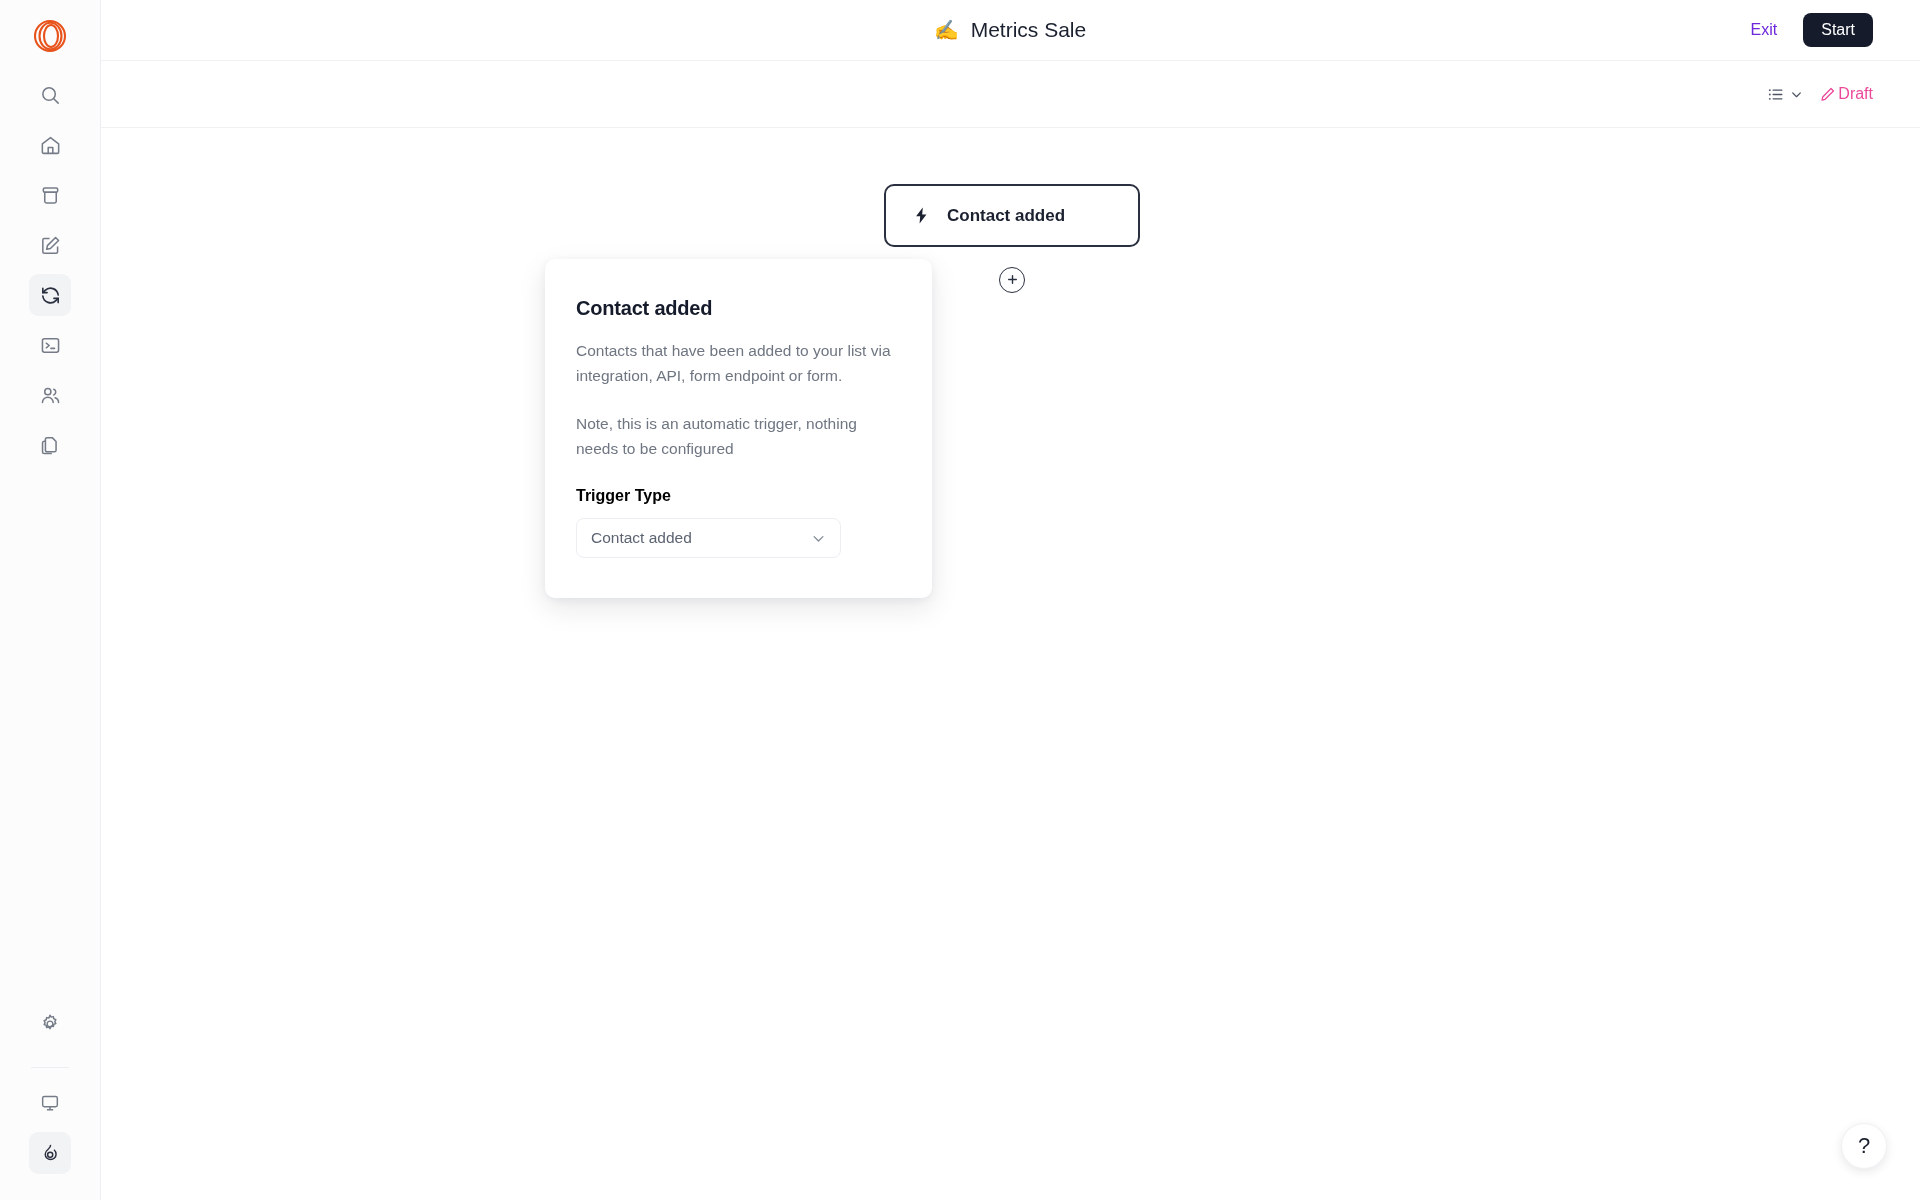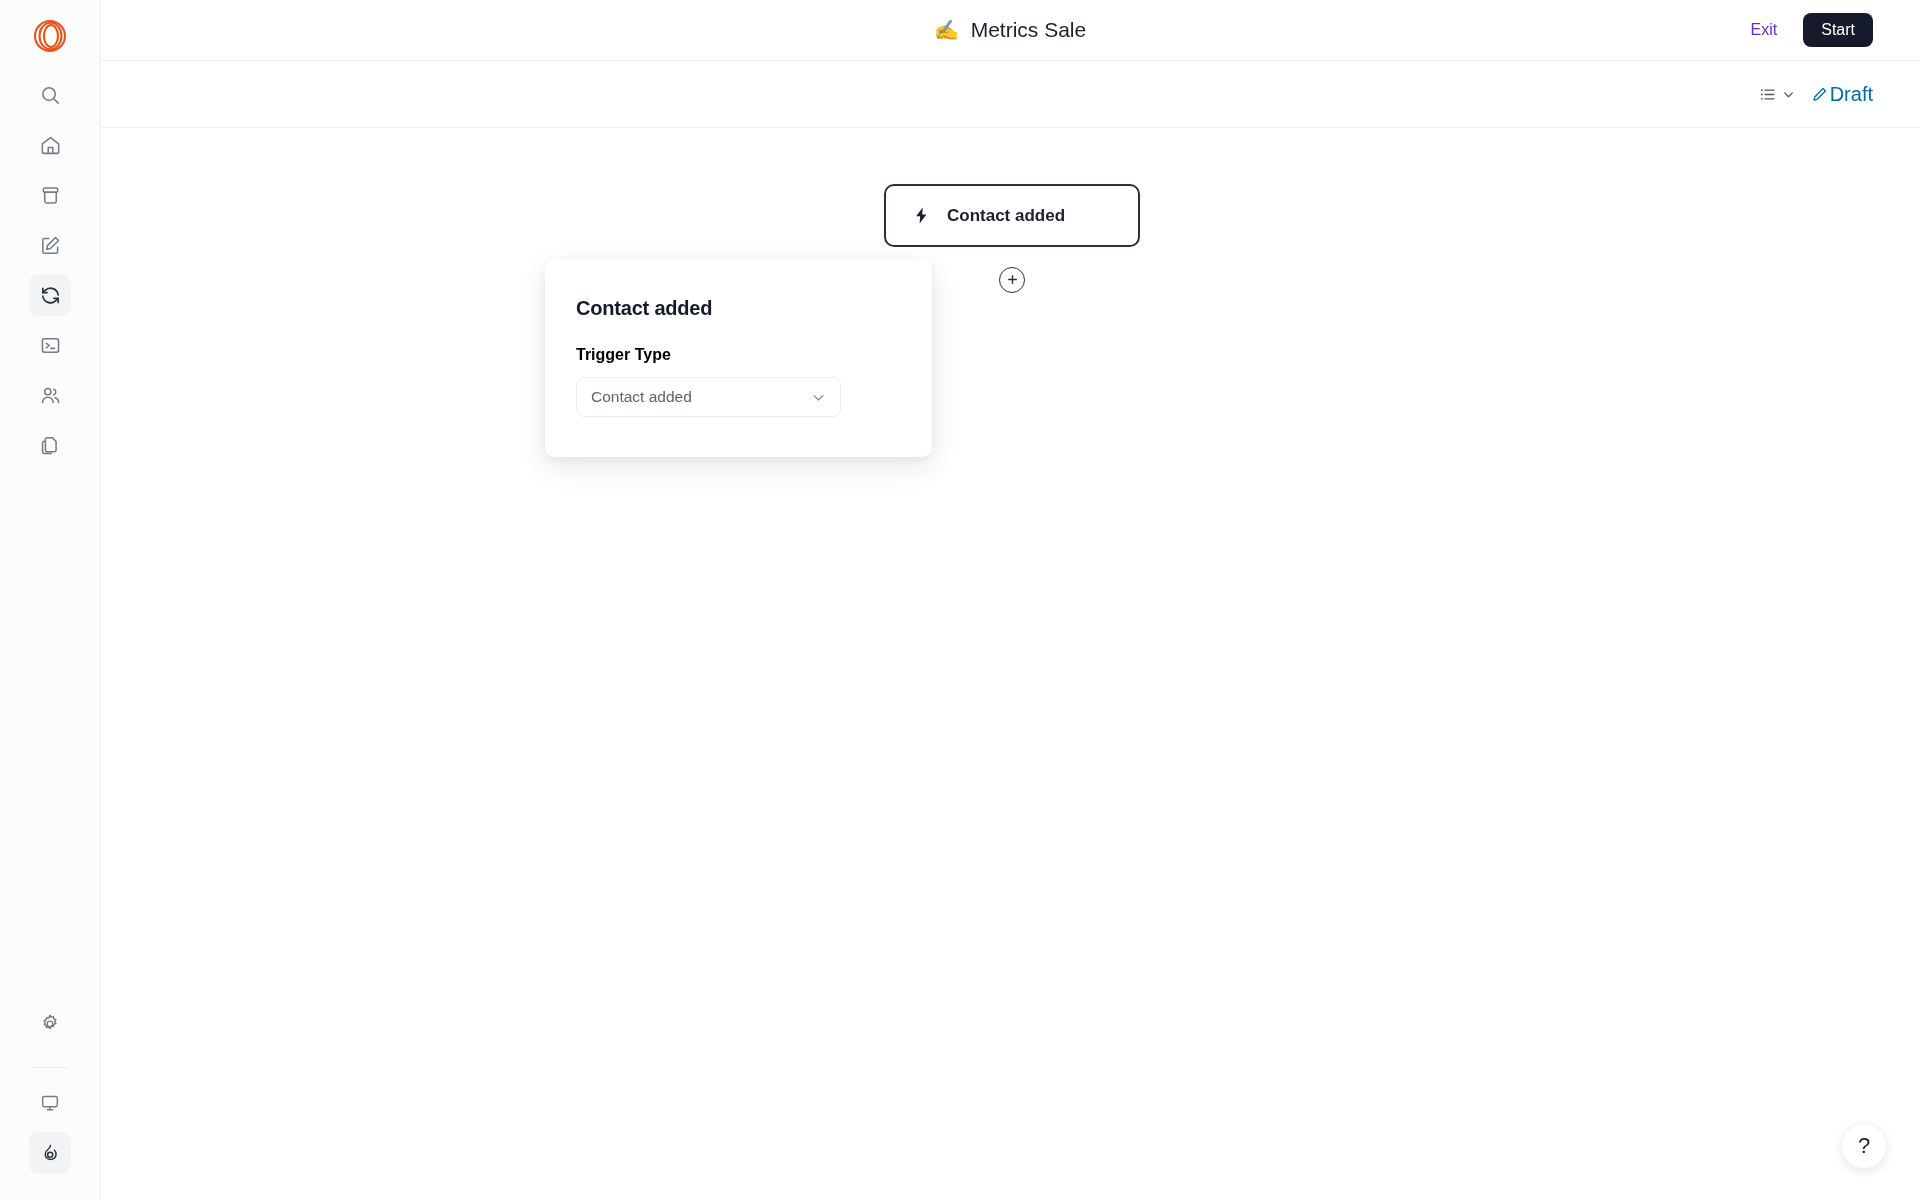--- a/index.html
+++ b/index.html
@@ -95,21 +95,21 @@
   .tabbar-right {
     margin-left: auto; display: flex; align-items: center; gap: 12px;
     padding-right: 47px; position: relative; z-index: 3;
   }
   .view-toggle {
     display: flex; align-items: center; gap: 5px;
     color: #4c5463; padding: 4px; cursor: pointer;
   }
   .status-wrap {
     display: flex; align-items: center; gap: 2px;
-    color: #0369a1; font-size: 20px; cursor: pointer;
+    color: #ec4899; font-size: 16px; cursor: pointer;
   }
 
   
   .canvas { flex: 1; position: relative; background: #ffffff; overflow: hidden; }
 
   .flow { position: absolute; left: 783px; top: 56px; width: 256px; }
   .node {
     width: 256px; height: 63px;
     background: #ffffff; border-radius: 10px;
     display: flex; align-items: center; gap: 16px;
@@ -343,20 +343,22 @@
                 <line x1="5" y1="12" x2="19" y2="12"></line>
             </svg>
           </div>
         </div>
 
 
       </div>
 
       <section class="panel">
         <h2 class="panel-title">Contact added</h2>
+        <p class="panel-desc">Contacts that have been added to your list via integration, API, form endpoint or form.</p>
+        <p class="panel-desc">Note, this is an automatic trigger, nothing needs to be configured</p>
         <div class="field-label">Trigger Type</div>
         <div class="select">
           <span>Contact added</span>
           <svg width="15" height="15" viewBox="0 0 24 24" fill="none" stroke="#848b97" stroke-width="2.1" stroke-linecap="round" stroke-linejoin="round">
             <polyline points="5,9 12,16 19,9"></polyline>
           </svg>
         </div>
       </section>
 
       <button class="help-btn">?</button>

